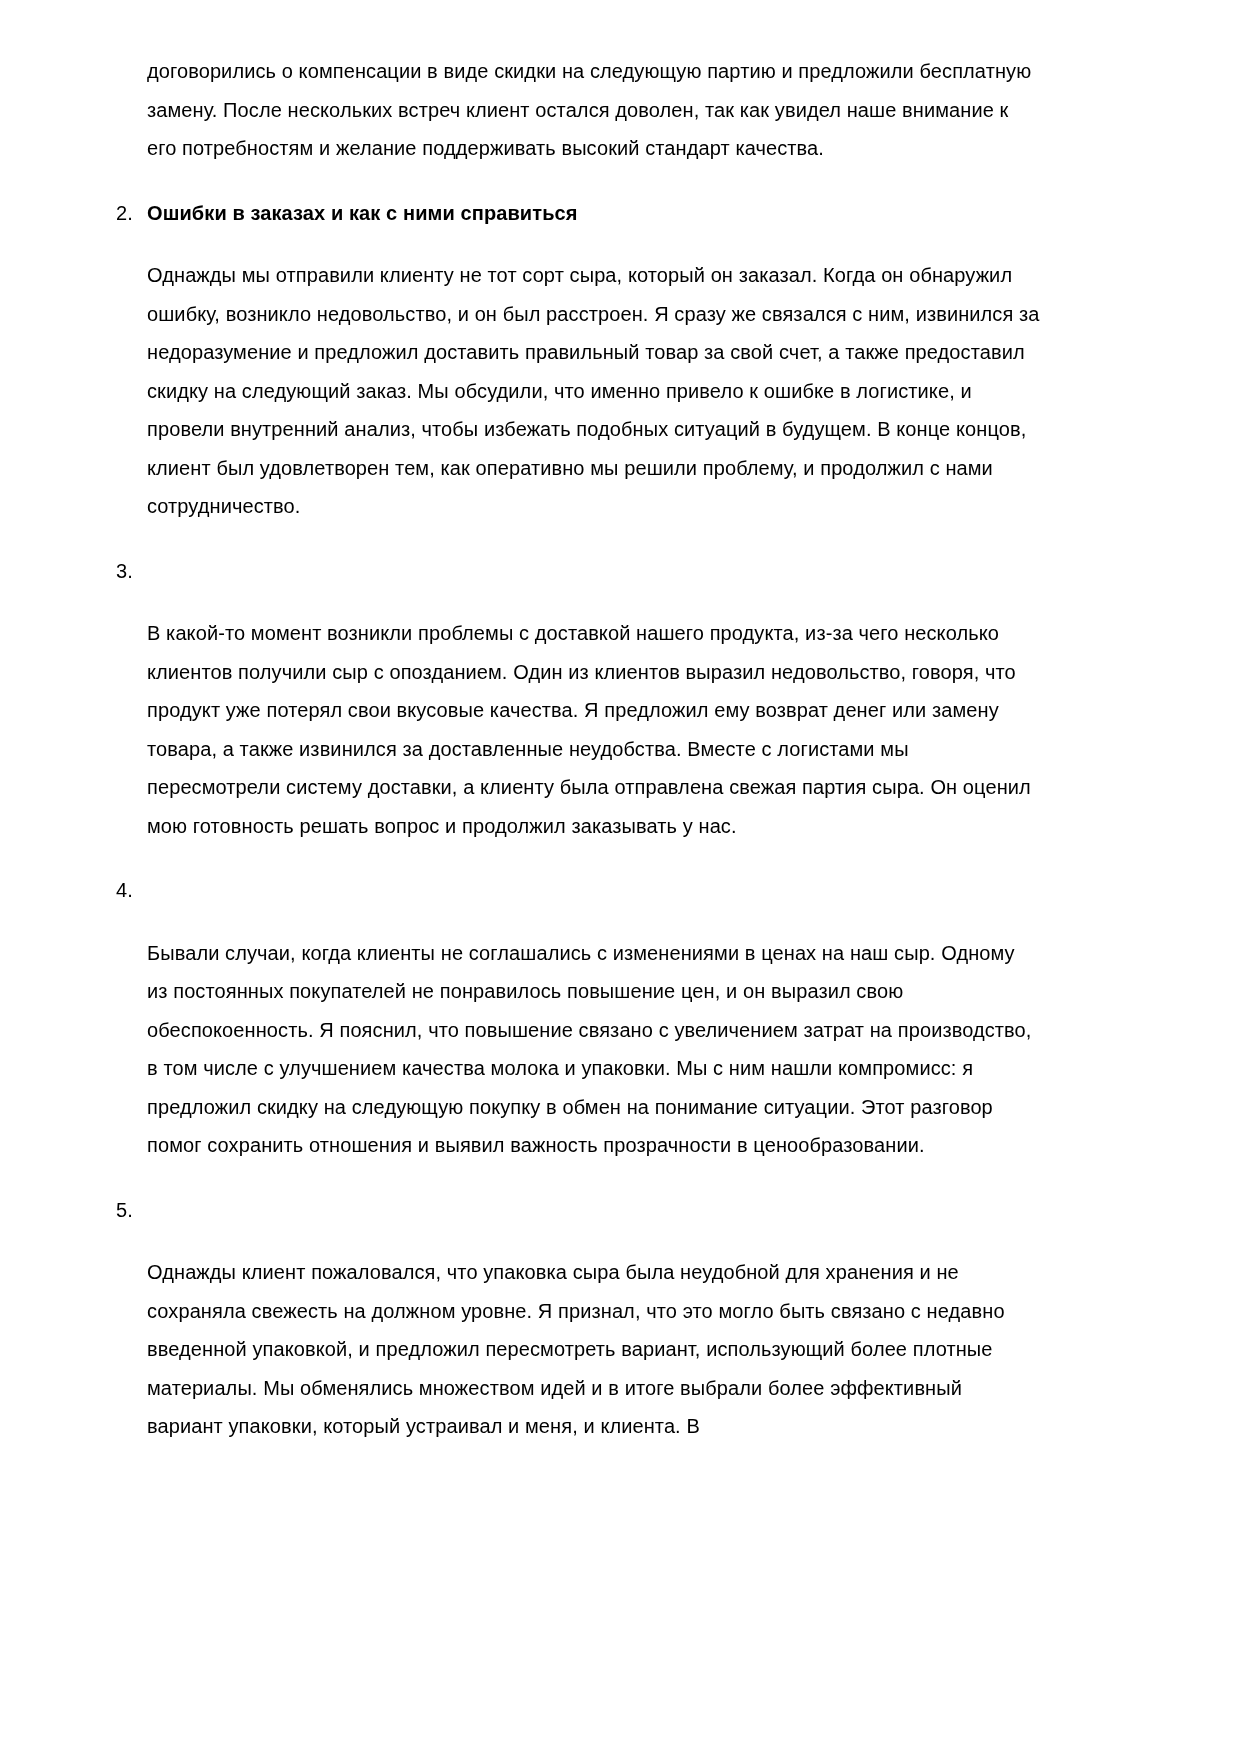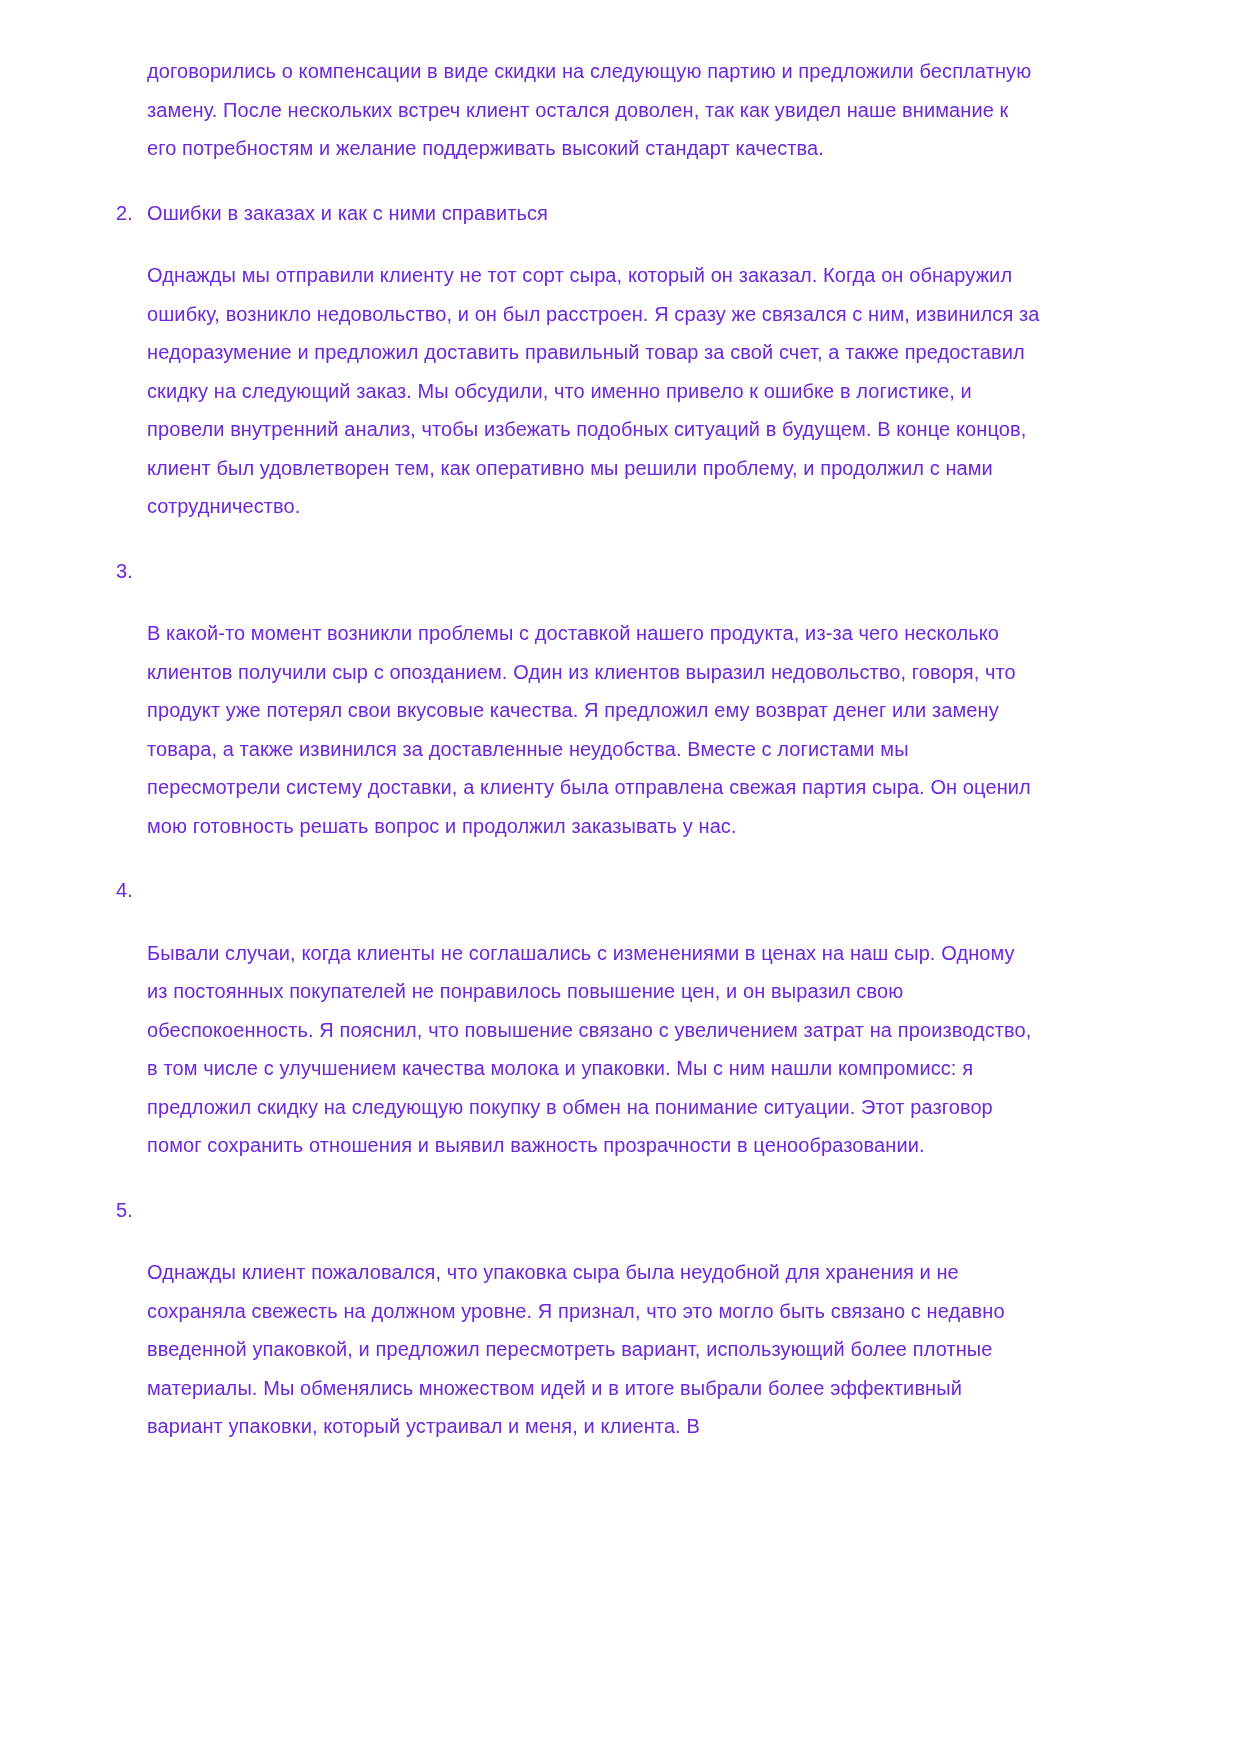--- a/index.html
+++ b/index.html
@@ -8,21 +8,21 @@
     background: #ffffff;
   }
   .page {
     width: 1239px;
     height: 1698px;
     box-sizing: border-box;
     background: #ffffff;
     padding: 52px 0 0 147px;
     overflow: hidden;
     font-family: "Liberation Sans", "DejaVu Sans", sans-serif;
-    color: #6d28d9;
+    color: #000000;
   }
   .doc {
     width: 893px;
     font-size: 20px;
     line-height: 38.5px;
     font-weight: 400;
     letter-spacing: 0.1px;
   }
   .doc p {
     margin: 24px 0;
@@ -35,21 +35,21 @@
     align-items: baseline;
     margin: 26px 0 24px 0;
   }
   .heading-row .num {
     flex: none;
     width: 31px;
     margin-left: -31px;
     font-weight: 400;
   }
   .heading-row .title {
-    font-weight: 400;
+    font-weight: 700;
   }
 </style>
 </head>
 <body>
 
 <div class="page">
   <div class="doc">
 
     <p class="intro">договорились о компенсации в виде скидки на следующую партию и предложили бесплатную замену. После нескольких встреч клиент остался доволен, так как увидел наше внимание к его потребностям и желание поддерживать высокий стандарт качества.</p>
 

